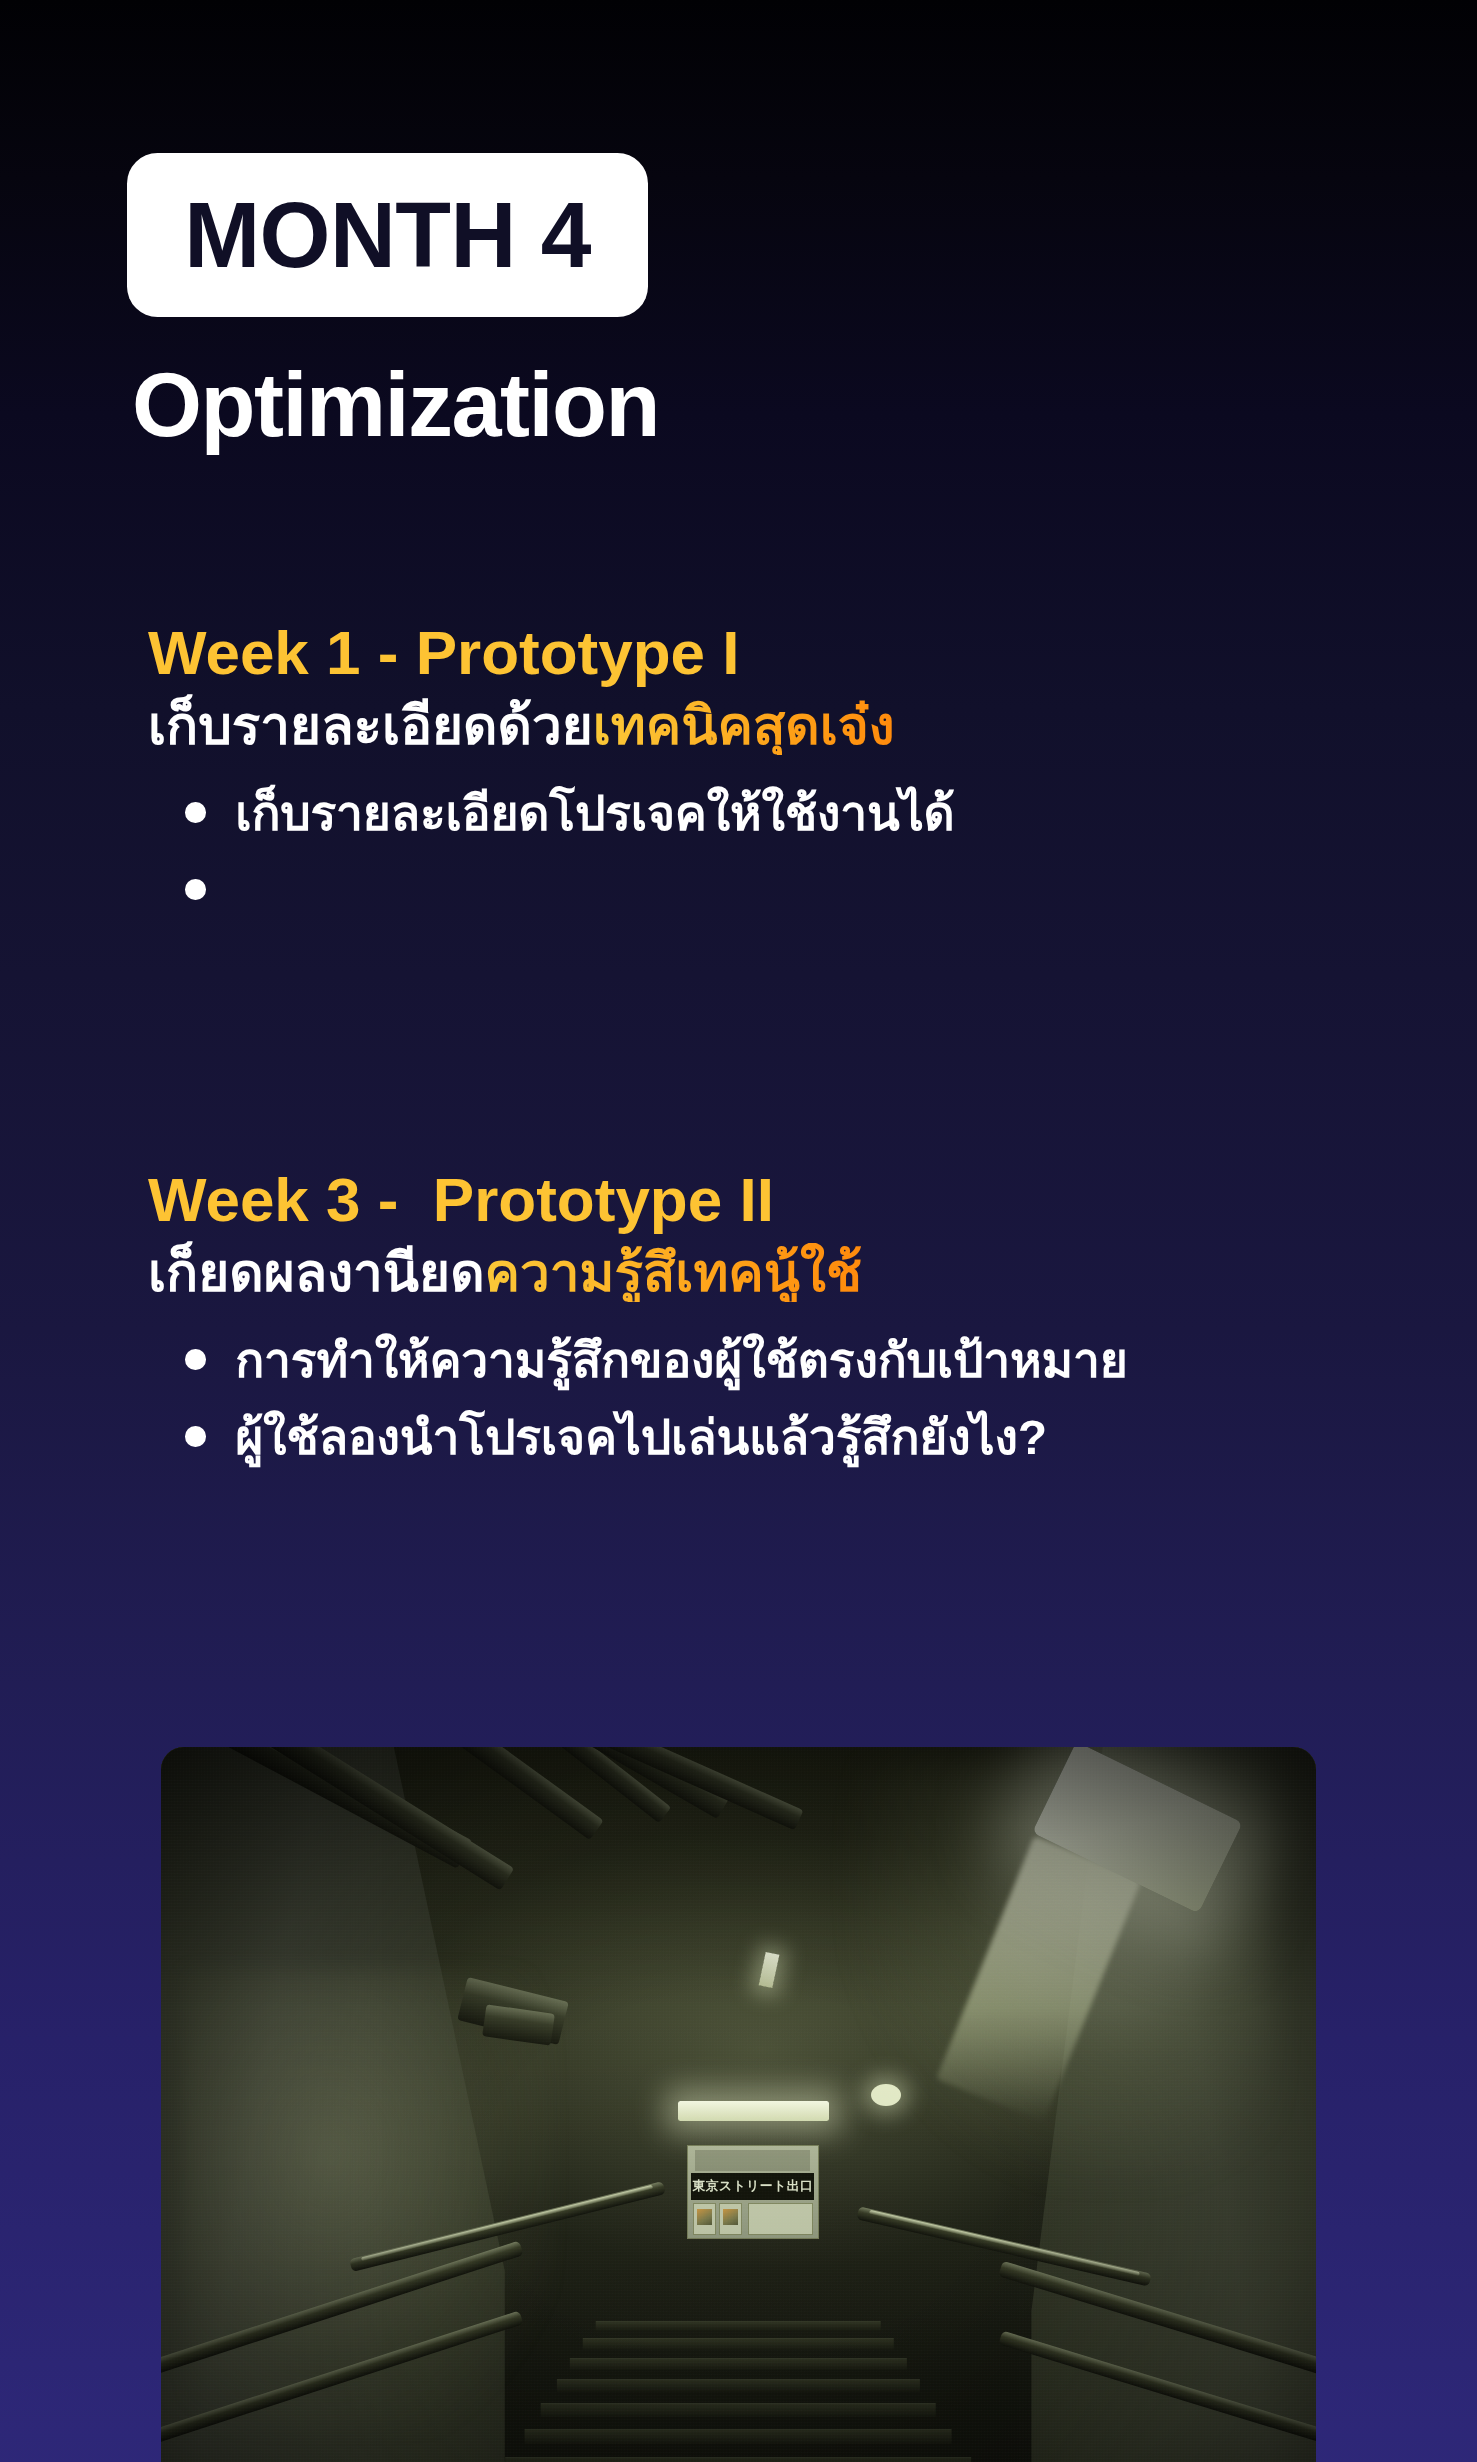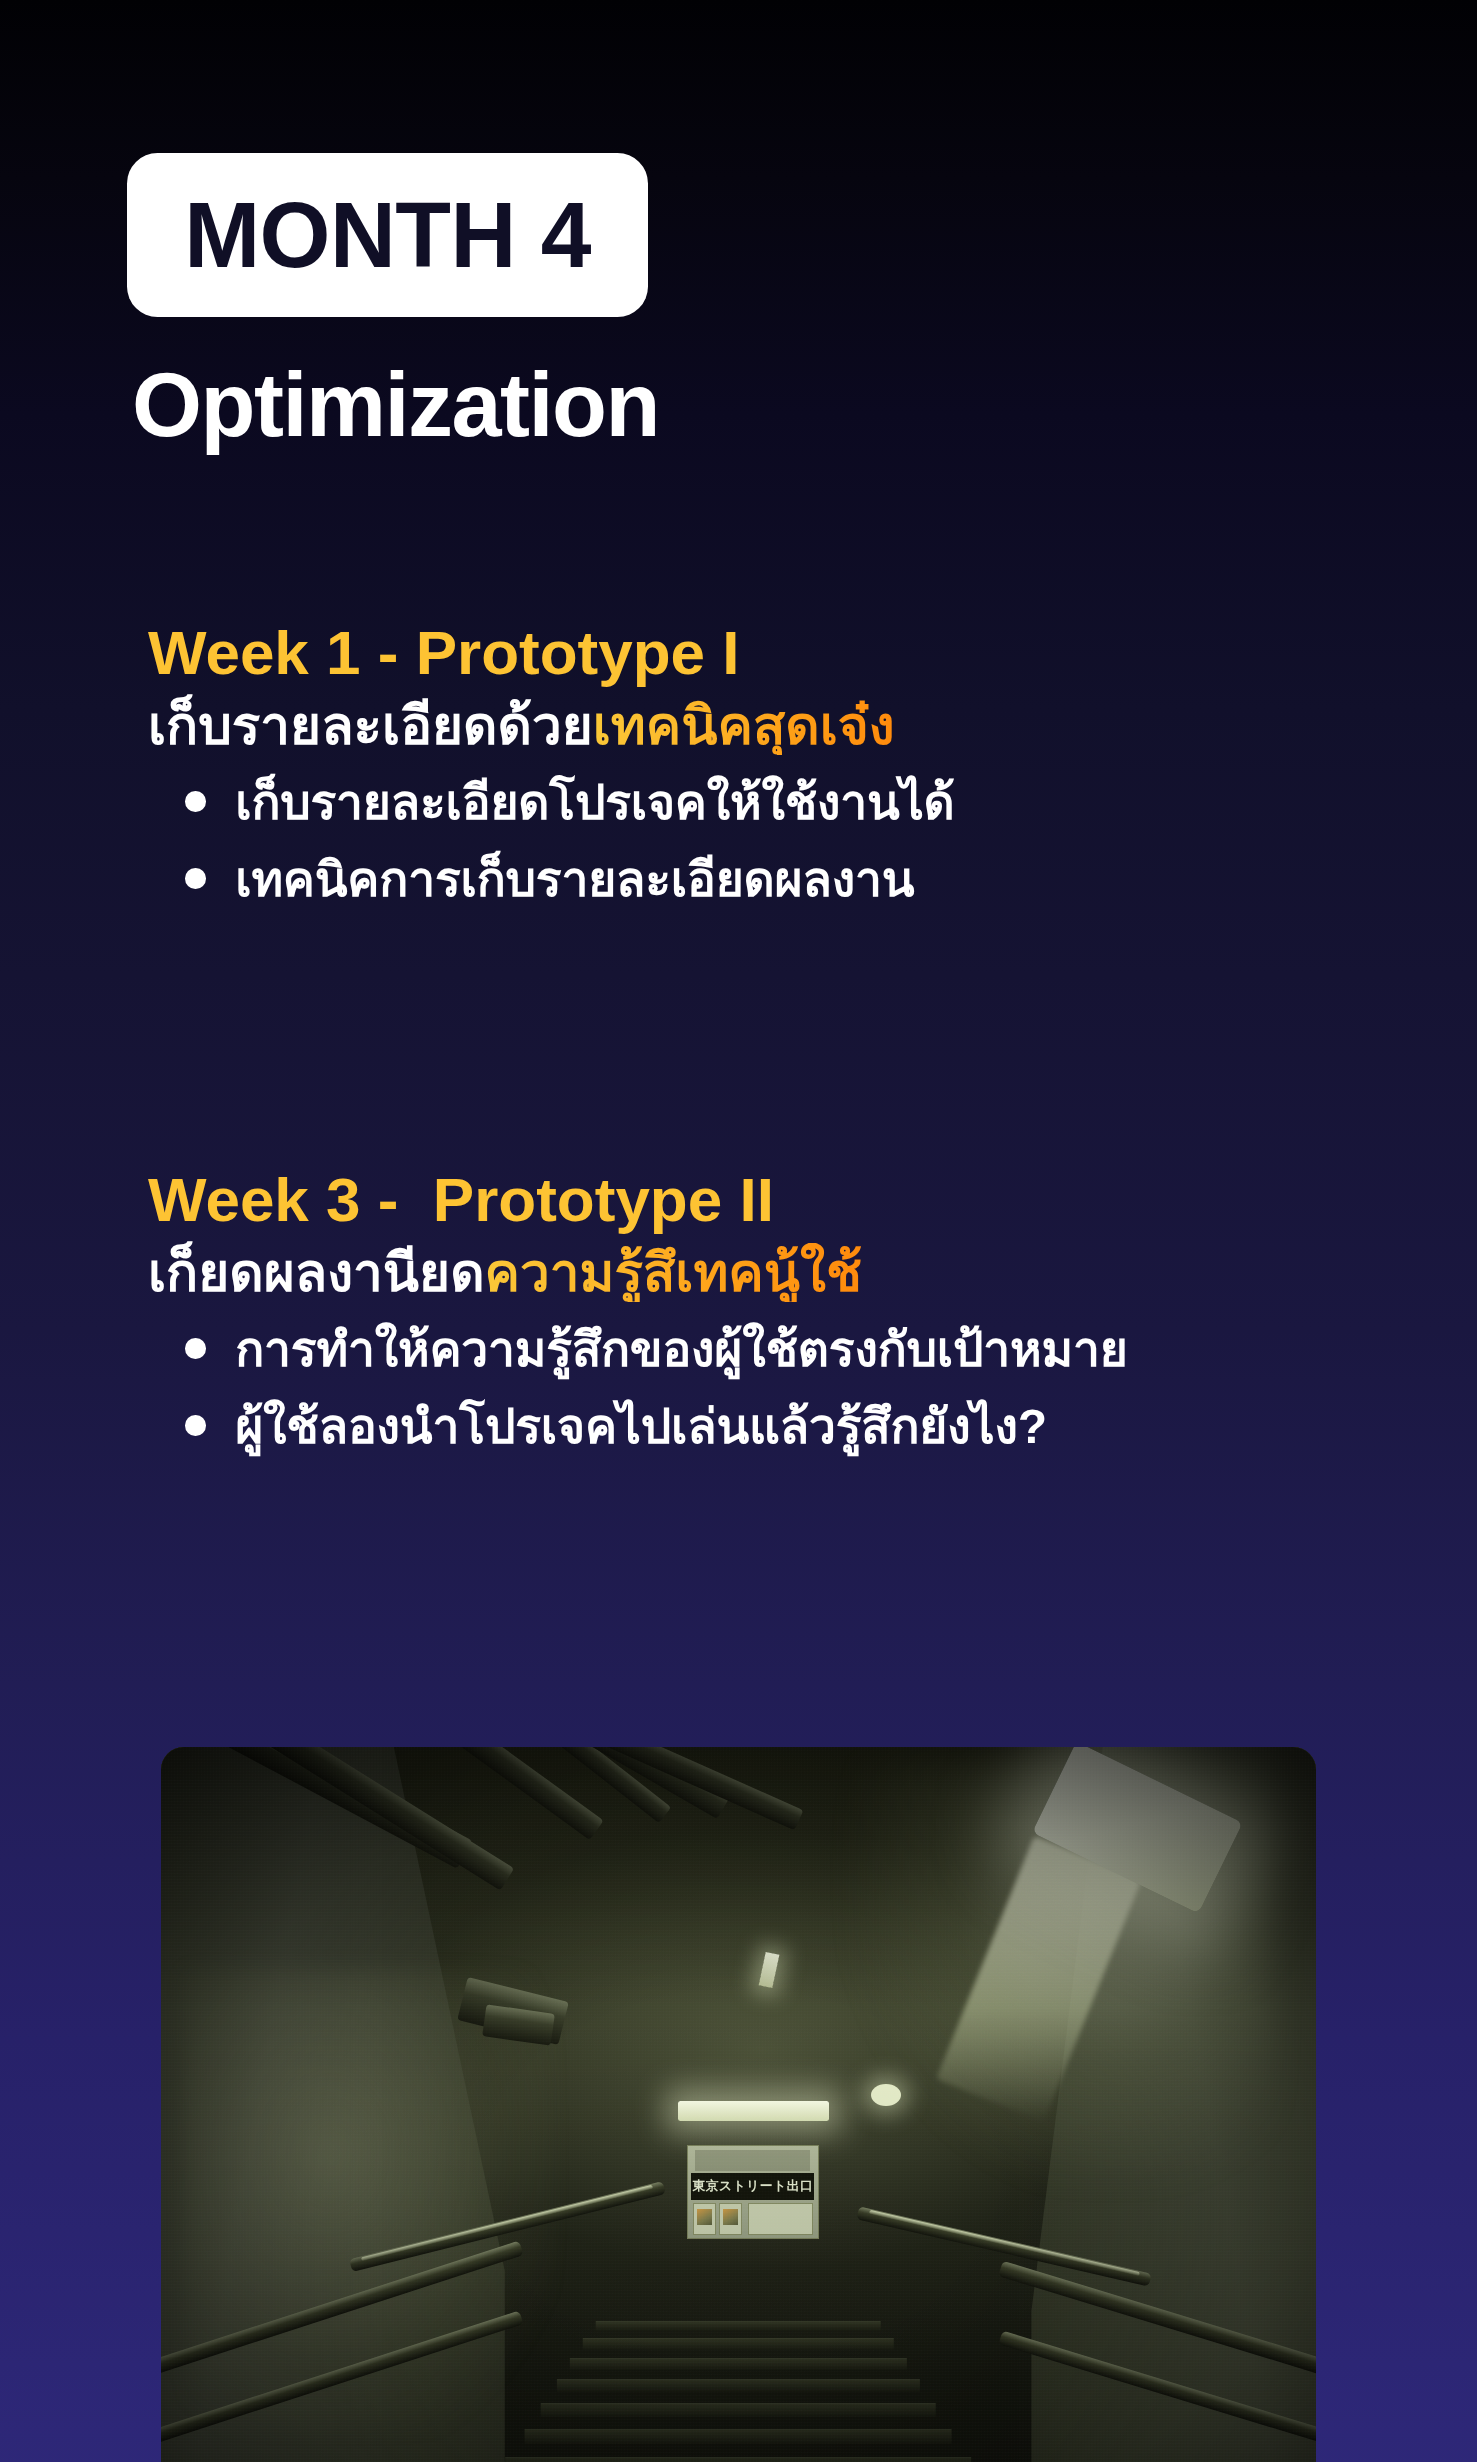--- a/index.html
+++ b/index.html
@@ -87,21 +87,21 @@
   .week-subtitle .accent {
     font-weight:bold;
     background:linear-gradient(95deg,#fbc838 0%,#fcb92b 30%,#fea017 65%,#ff8a0c 100%);
     -webkit-background-clip:text;
     background-clip:text;
     color:transparent;
     -webkit-text-fill-color:transparent;
   }
 
   .bullet-list {
-    margin-top:13px;
+    margin-top:24px;
     list-style:none;
   }
   .bullet-item {
     display:flex;
     align-items:flex-start;
     margin-bottom:14.8px;
   }
   .bullet-dot {
     width:20.7px;
     height:20.7px;
@@ -300,21 +300,20 @@
   <div class="week-subtitle">
     <span>เก็บรายละเอียดด้วย</span><span class="accent">เทคนิคสุดเจ๋ง</span>
   </div>
   <ul class="bullet-list">
     <li class="bullet-item">
       <span class="bullet-dot"></span>
       <span class="bullet-text">เก็บรายละเอียดโปรเจคให้ใช้งานได้</span>
     </li>
     <li class="bullet-item">
       <span class="bullet-dot"></span>
-      <span class="bullet-text">เทคนิคการเก็บรายละเอียดผลงาน</span>
     </li>
   </ul>
 </section>
 
 <section class="week-block" id="week-2">
   <div class="week-heading">Week 3 -  Prototype II</div>
   <div class="week-subtitle">
     <span>เก็ยดผลงานียด</span><span class="accent">ความรู้สึเทคนู้ใช้</span>
   </div>
   <ul class="bullet-list">

